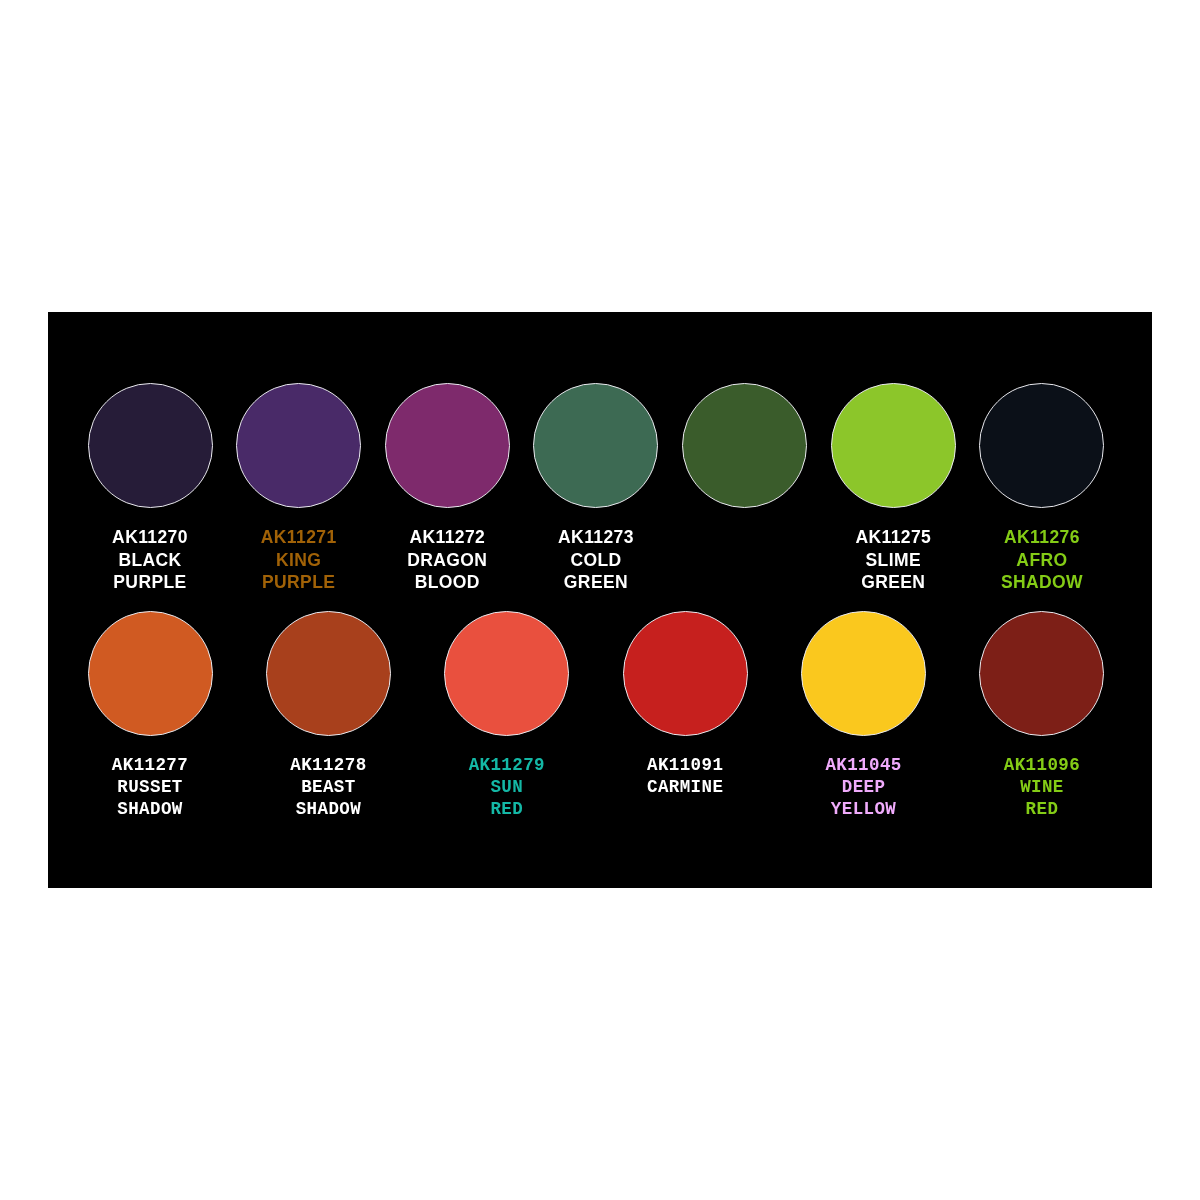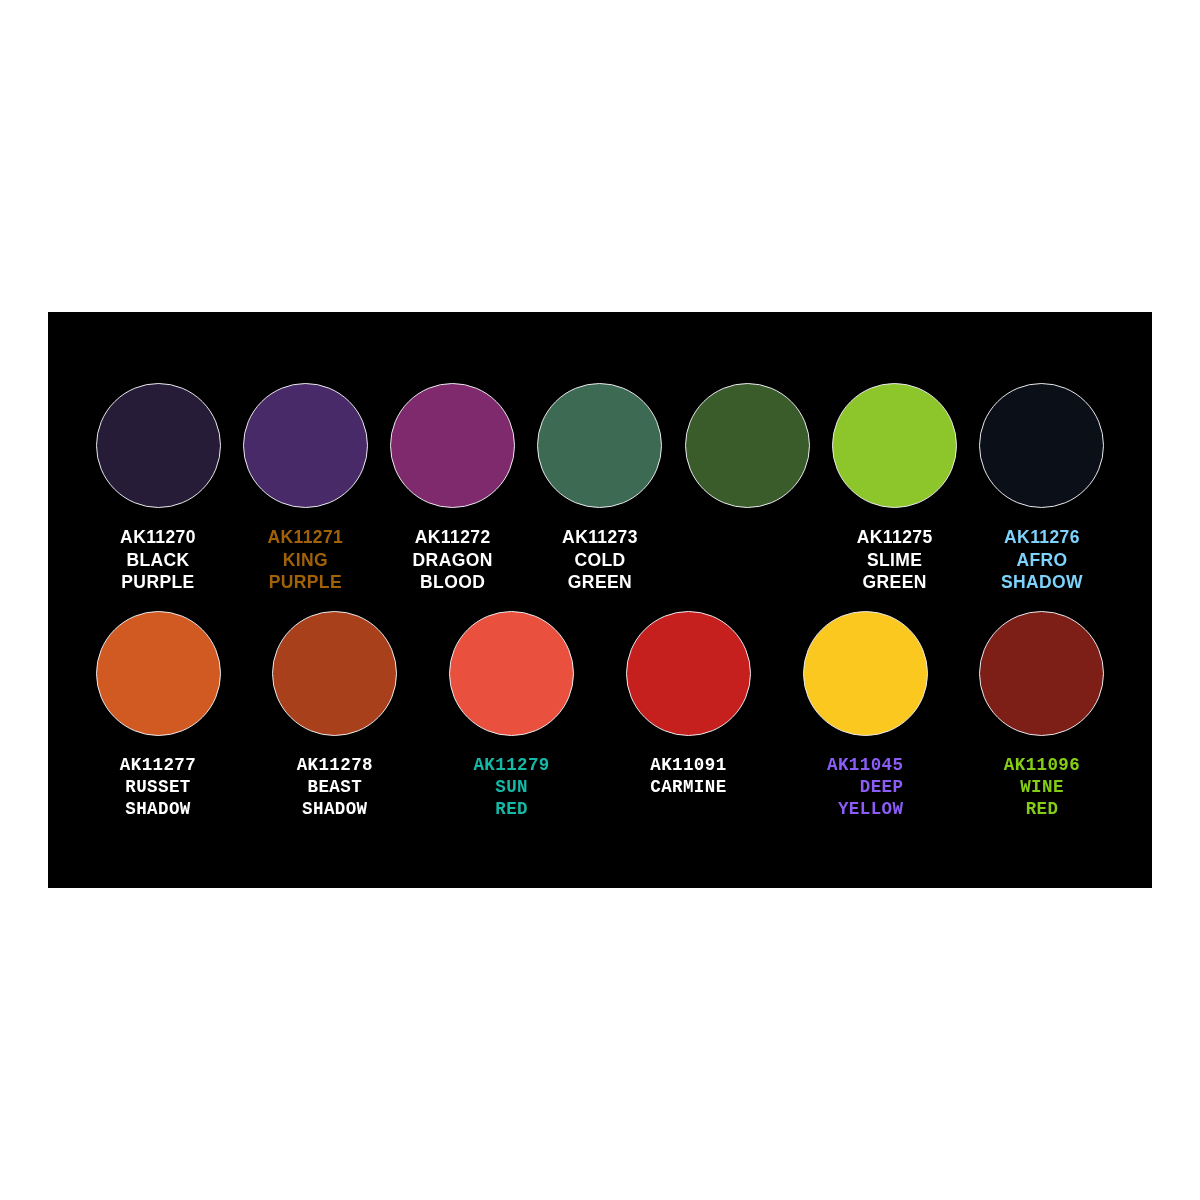--- a/index.html
+++ b/index.html
@@ -26,21 +26,21 @@
     position: absolute;
     left: 48px;
     top: 312px;
     width: 1104px;
     height: 576px;
     background: #000000;
     box-sizing: border-box;
     display: flex;
     flex-direction: column;
     justify-content: center;
-    padding: 28px 40px 24px 40px;
+    padding: 28px 40px 24px 32px;
   }
 
   .swatch-row {
     display: flex;
     flex-direction: row;
     justify-content: space-between;
     align-items: flex-start;
     width: 100%;
   }
   .swatch-row + .swatch-row {
@@ -111,21 +111,21 @@
         <div class="swatch-cell">
           <div class="swatch-disc" style="background: rgb(58, 92, 43); border-color: rgb(233, 233, 238);"></div>
         </div>
         <div class="swatch-cell">
           <div class="swatch-disc" style="background: rgb(140, 198, 42); border-color: rgb(233, 233, 238);"></div>
           <div class="swatch-label" style="color: rgb(255, 255, 255);"><span class="swatch-code">AK11275</span><span class="swatch-name">SLIME
 GREEN</span></div>
         </div>
         <div class="swatch-cell">
           <div class="swatch-disc" style="background: rgb(11, 16, 24); border-color: rgb(233, 233, 238);"></div>
-          <div class="swatch-label" style="color: #7dd3fc;"><span class="swatch-code">AK11276</span><span class="swatch-name">AFRO
+          <div class="swatch-label" style="color: #84cc16;"><span class="swatch-code">AK11276</span><span class="swatch-name">AFRO
 SHADOW</span></div>
         </div>
       </div>
     <div class="swatch-row" id="row-2">
         <div class="swatch-cell">
           <div class="swatch-disc" style="background: rgb(208, 90, 34); border-color: rgb(233, 233, 238);"></div>
           <div class="swatch-label" style="color: rgb(255, 255, 255);"><span class="swatch-code">AK11277</span><span class="swatch-name">RUSSET
 SHADOW</span></div>
         </div>
         <div class="swatch-cell">
@@ -137,21 +137,21 @@
           <div class="swatch-disc" style="background: rgb(233, 80, 62); border-color: rgb(233, 233, 238);"></div>
           <div class="swatch-label" style="color: #14b8a6;"><span class="swatch-code">AK11279</span><span class="swatch-name">SUN
 RED</span></div>
         </div>
         <div class="swatch-cell">
           <div class="swatch-disc" style="background: rgb(198, 32, 30); border-color: rgb(233, 233, 238);"></div>
           <div class="swatch-label" style="color: rgb(255, 255, 255);"><span class="swatch-code">AK11091</span><span class="swatch-name">CARMINE</span></div>
         </div>
         <div class="swatch-cell">
           <div class="swatch-disc" style="background: rgb(250, 200, 30); border-color: rgb(233, 233, 238);"></div>
-          <div class="swatch-label" style="color: #8b5cf6; text-align: right;"><span class="swatch-code">AK11045</span><span class="swatch-name">DEEP
+          <div class="swatch-label" style="color: #f0abfc;"><span class="swatch-code">AK11045</span><span class="swatch-name">DEEP
 YELLOW</span></div>
         </div>
         <div class="swatch-cell">
           <div class="swatch-disc" style="background: rgb(125, 31, 23); border-color: rgb(233, 233, 238);"></div>
           <div class="swatch-label" style="color: #84cc16;"><span class="swatch-code">AK11096</span><span class="swatch-name">WINE
 RED</span></div>
         </div>
       </div>
   </div>
 </div>

